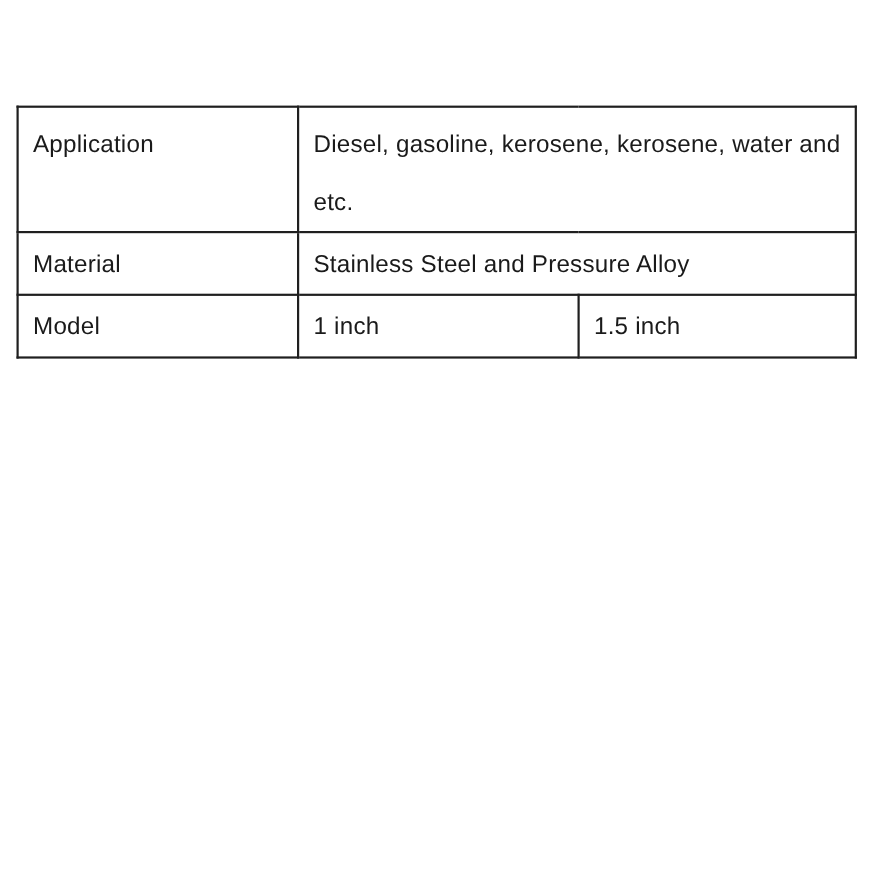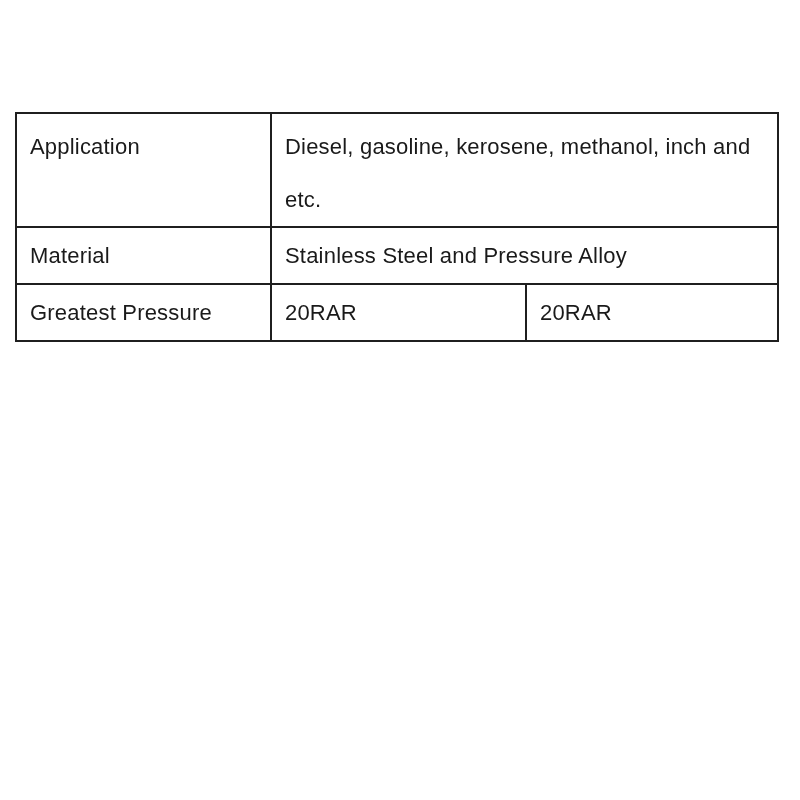--- a/index.html
+++ b/index.html
@@ -11,21 +11,21 @@
     height: 800px;
     background: #ffffff;
     font-family: "Liberation Sans", sans-serif;
     color: #1a1a1a;
     position: relative;
     overflow: hidden;
   }
   .table-wrap {
     position: absolute;
     left: 15px;
-    top: 112px;
+    top: 96px;
   }
   table.specs {
     border-collapse: collapse;
     table-layout: fixed;
     width: 762px;
   }
   table.specs td {
     border: 2px solid #1f1f1f;
     font-size: 22px;
     line-height: 1.25;
@@ -52,26 +52,26 @@
 <div class="table-wrap">
   <table class="specs">
     <colgroup>
       <col style="width:255px">
       <col style="width:255px">
       <col style="width:252px">
     </colgroup>
     <tbody>
         <tr class="row-tall">
     <td class="label-cell">Application</td>
-  <td class="value-cell" colspan="2">Diesel, gasoline, kerosene, methanol, inch and etc.</td>
+  <td class="value-cell" colspan="2">Diesel, gasoline, kerosene, kerosene, water and etc.</td>
         </tr>
         <tr class="row">
     <td class="label-cell">Material</td>
   <td class="value-cell" colspan="2">Stainless Steel and Pressure Alloy</td>
         </tr>
         <tr class="row">
-    <td class="label-cell">Greatest Pressure</td>
-  <td class="value-cell">20RAR</td>
-          <td class="value-cell">20RAR</td>
+    <td class="label-cell">Model</td>
+  <td class="value-cell">1 inch</td>
+          <td class="value-cell">1.5 inch</td>
         </tr>
       </tbody>
   </table>
 </div>
 
 </body></html>

